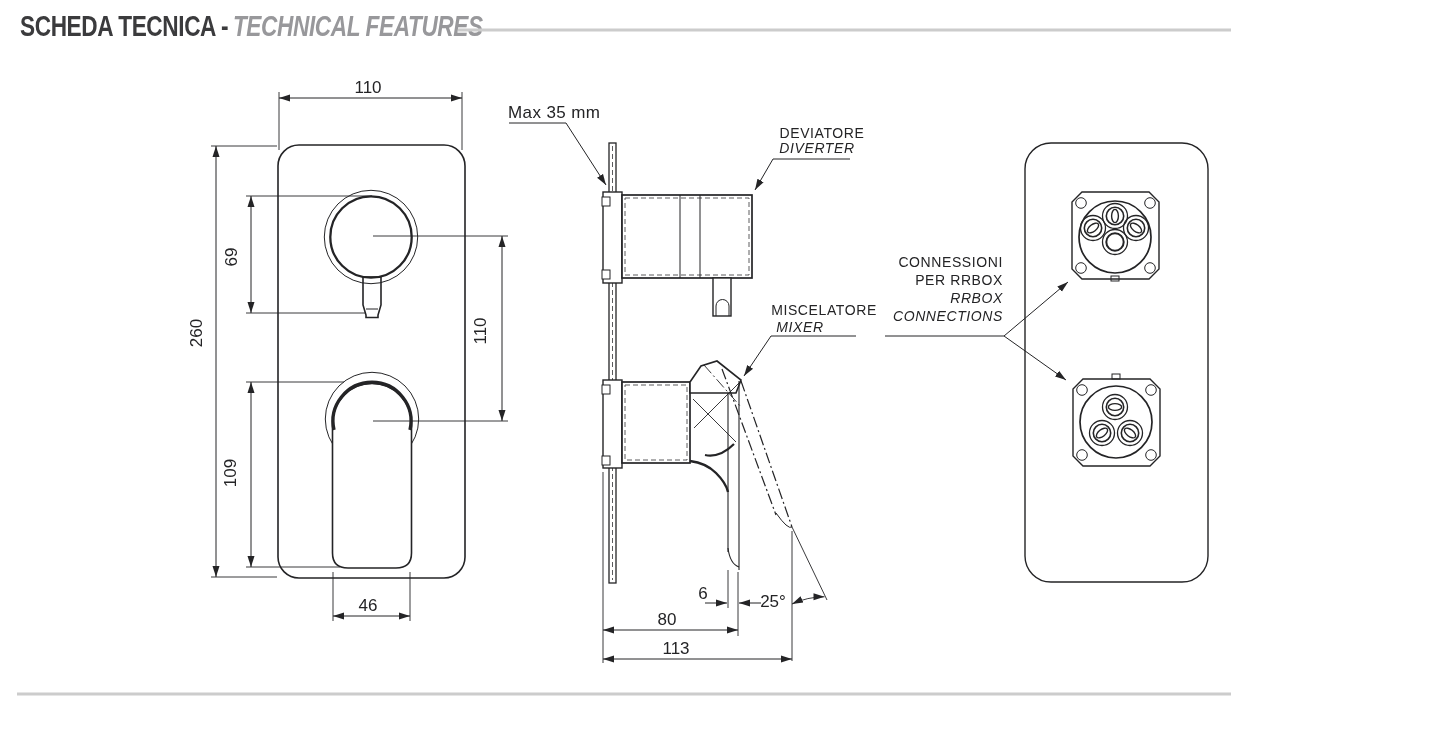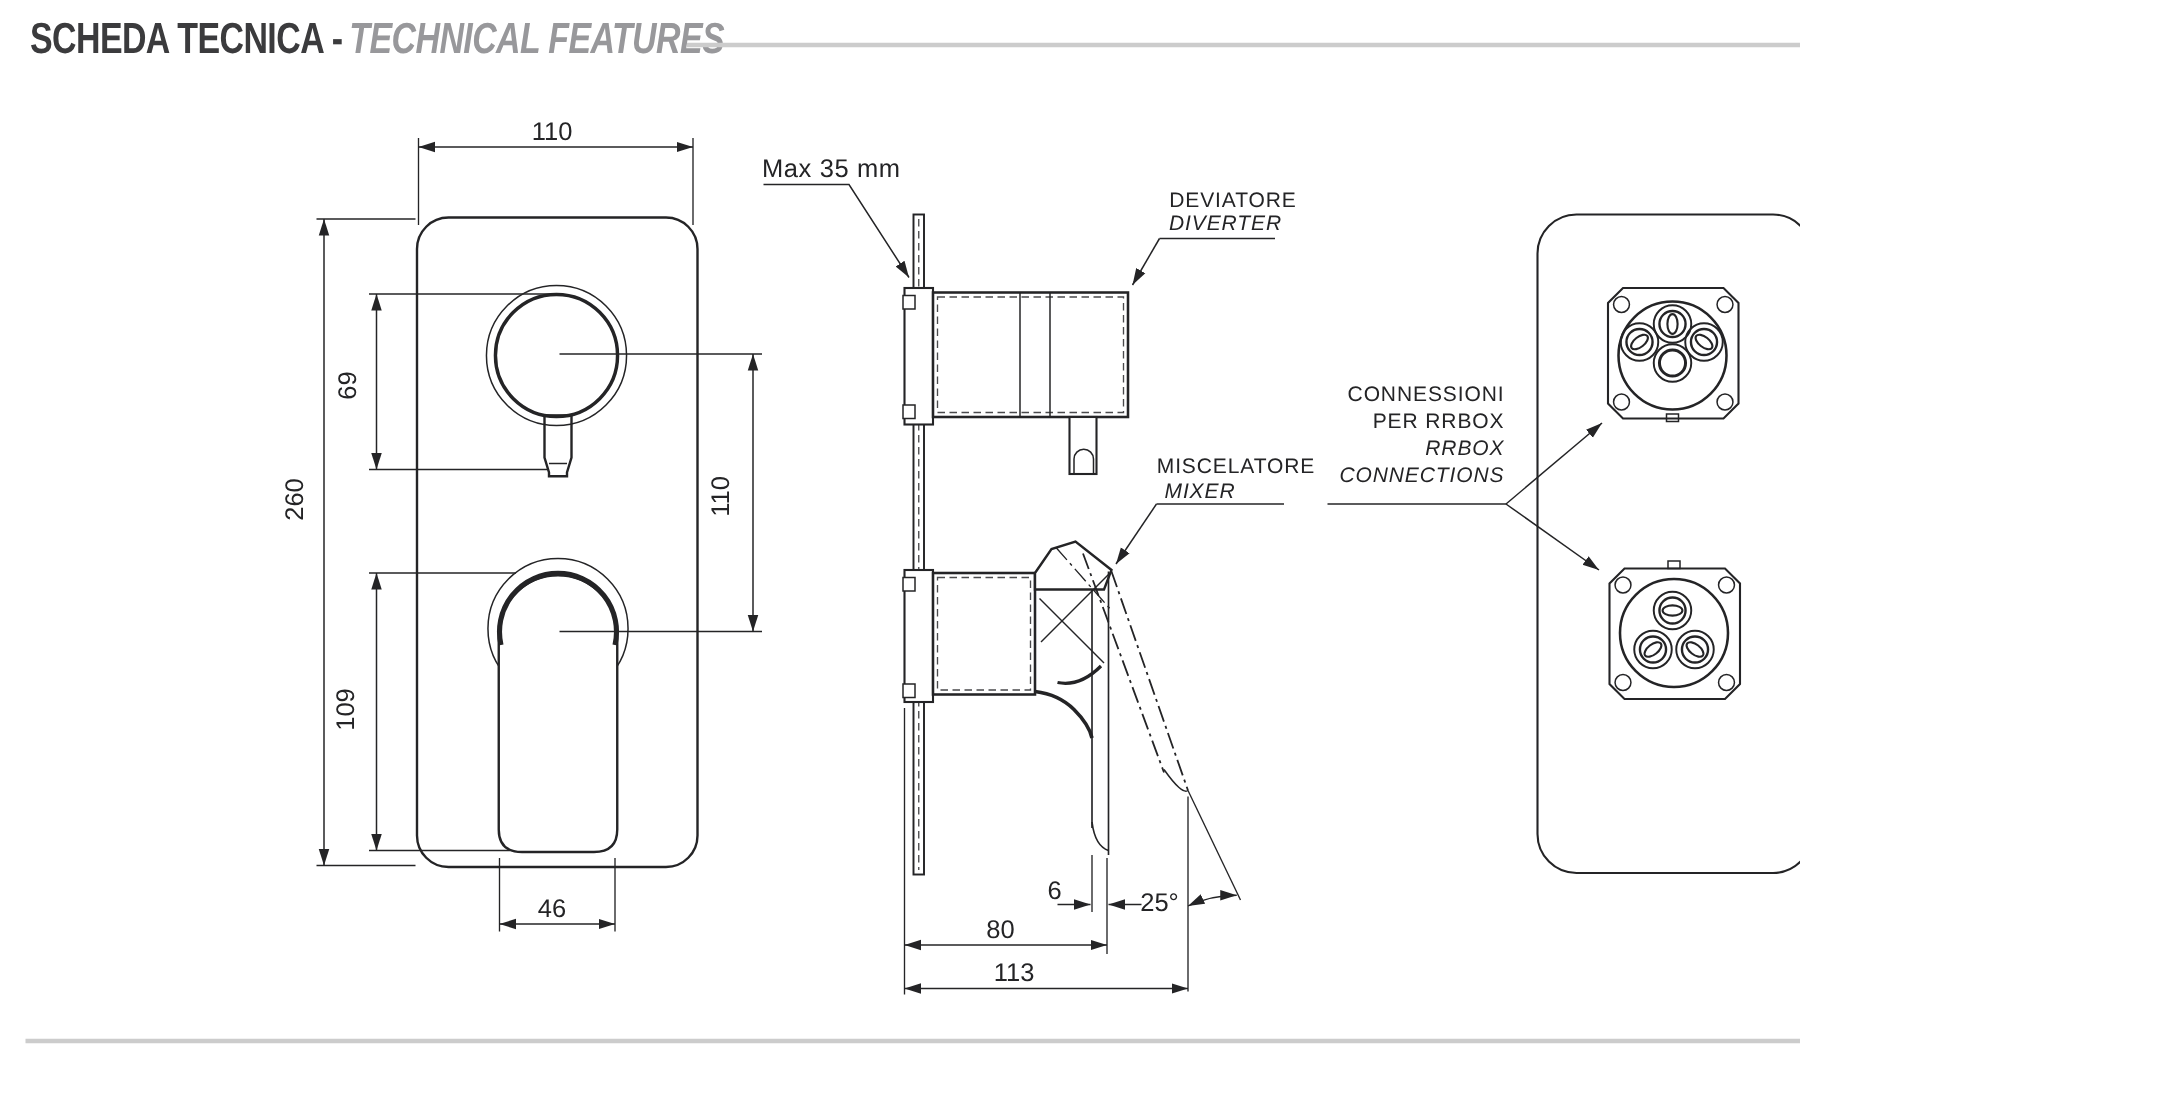--- a/index.html
+++ b/index.html
@@ -1,17 +1,17 @@
 <!DOCTYPE html>
 <html><head>
 <meta charset="utf-8">
 <style>
   html,body{margin:0;padding:0;background:#ffffff;}
   .canvas{position:relative;width:1200px;height:732px;background:#fff;overflow:hidden;
-          font-family:"Liberation Sans",sans-serif;}
+          font-family:"Liberation Sans",sans-serif;padding-left:31px;}
   .title{position:absolute;left:20px;top:10px;white-space:nowrap;
          font-weight:bold;font-size:29px;line-height:32px;
          transform:scaleX(0.78);transform-origin:left center;}
   .title .t-main{color:#3b3b3d;letter-spacing:-0.5px;}
   .title .t-accent{color:#98989b;font-style:italic;letter-spacing:-0.5px;margin-left:6px;}
   svg{position:absolute;left:0;top:0;}
   .ln{stroke:#242426;stroke-width:1.6;fill:none;}
   .ln-thin{stroke:#242426;stroke-width:1;fill:none;}
   .ln-heavy{stroke:#242426;stroke-width:2.6;fill:none;}
   .white{fill:#ffffff;}

